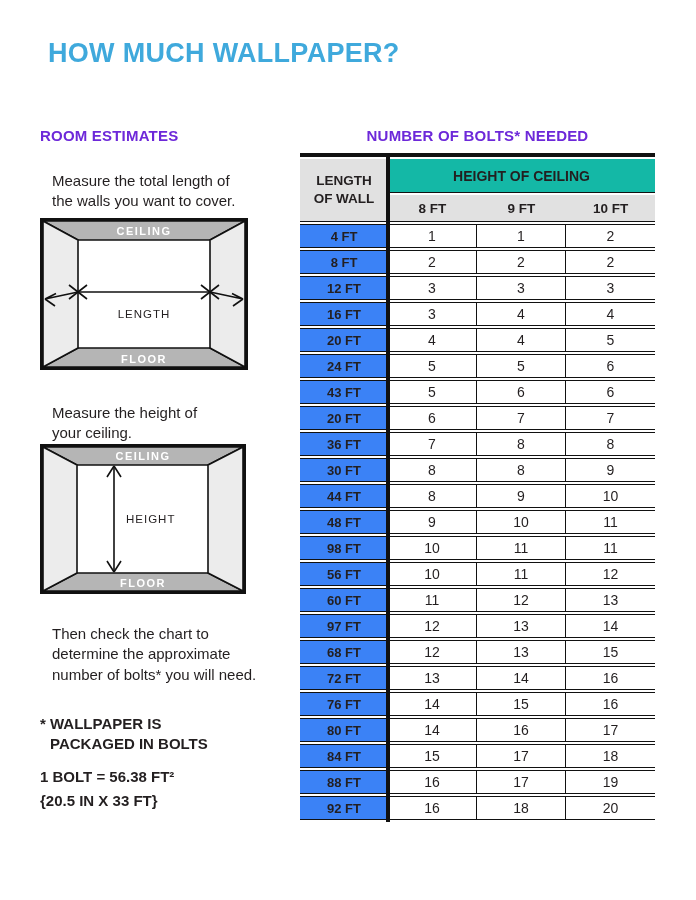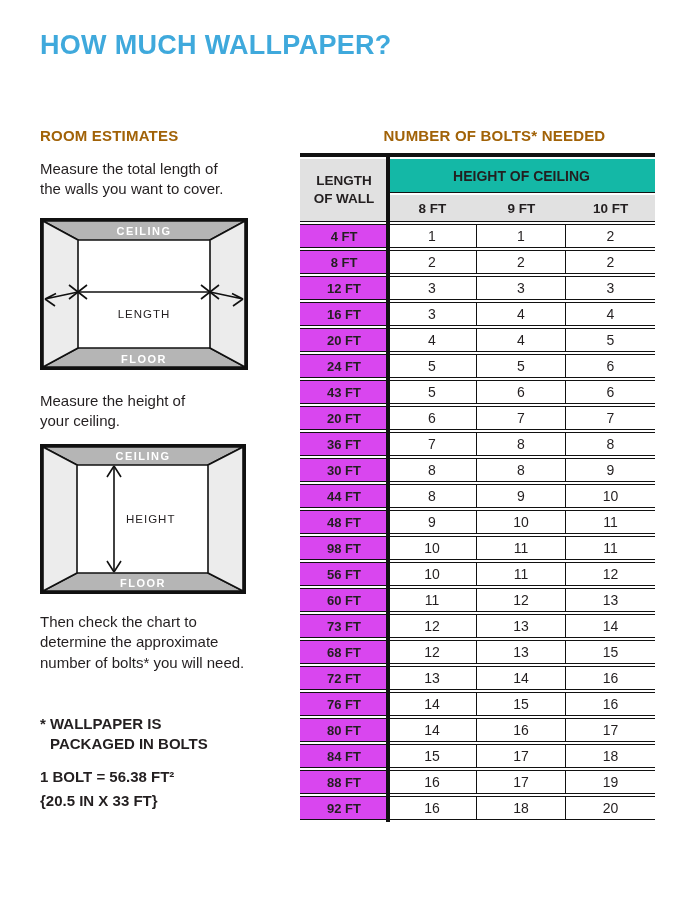--- a/index.html
+++ b/index.html
@@ -1,43 +1,43 @@
 <!DOCTYPE html>
 <html><head>
 <meta charset="utf-8">
 <style>
   html,body{margin:0;padding:0;background:#fff;}
   .page{position:relative;width:696px;height:900px;background:#ffffff;overflow:hidden;
         font-family:"Liberation Sans", sans-serif;color:#231f20;}
-  .page-title{position:absolute;left:40px;top:30px;margin:0;font-size:27px;font-weight:bold;
+  .page-title{position:absolute;left:40px;top:30px;margin:8px;font-size:27px;font-weight:bold;
         color:#3fa9dc;letter-spacing:0.3px;}
-  .sec-title{position:absolute;font-size:15px;font-weight:bold;color:#a16207;letter-spacing:0.2px;}
+  .sec-title{position:absolute;font-size:15px;font-weight:bold;color:#6d28d9;letter-spacing:0.2px;}
   .sec-title.left{left:40px;top:127px;}
-  .sec-title.right{left:317px;top:127px;width:355px;text-align:center;}
-  .instr{position:absolute;left:40px;margin:0;font-size:15px;line-height:1.35;white-space:pre-line;}
+  .sec-title.right{left:300px;top:127px;width:355px;text-align:center;}
+  .instr{position:absolute;left:40px;margin:12px;font-size:15px;line-height:1.35;white-space:pre-line;}
   .instr.p1{top:159px;}
   .instr.p2{top:391px;}
   .instr.p3{top:612px;}
   .footnote{position:absolute;left:40px;top:714px;font-size:15px;font-weight:bold;line-height:1.35;}
   .footnote .l2{padding-left:10px;}
   .boltspec{position:absolute;left:40px;top:765px;font-size:15px;font-weight:bold;line-height:1.6;}
   .diagram{position:absolute;left:40px;}
   .diagram.d1{top:218px;}
   .diagram.d2{top:444px;}
   .table-wrap{position:absolute;left:300px;top:153px;width:355px;border-top:4px solid #111;}
   .col-divider{position:absolute;left:86px;top:0;width:4px;height:100%;background:#111;z-index:2;}
   table.bolts{width:355px;border-collapse:separate;border-spacing:0 2px;table-layout:fixed;}
   table.bolts td{padding:0;text-align:center;vertical-align:middle;}
   td.grouphead{background:#14b8a6;height:33px;font-weight:bold;font-size:14px;
         border-bottom:1.5px solid #111;}
   td.rowhead{background:#e1e1e1;font-weight:bold;font-size:13.5px;white-space:pre-line;
         line-height:1.3;border-bottom:1.5px solid #111;}
   td.subhead{background:#e1e1e1;height:26px;font-weight:bold;font-size:13.5px;
         border-bottom:1.5px solid #111;}
-  td.rl{background:#d946ef;height:22px;font-weight:bold;font-size:13px;
+  td.rl{background:#3b82f6;height:22px;font-weight:bold;font-size:13px;
         border-top:1.5px solid #111;border-bottom:1.5px solid #111;margin-top:36px;}
   td.dv{background:#fff;height:22px;font-size:14px;
         border-top:1.5px solid #111;border-bottom:1.5px solid #111;}
   td.dv.mid{border-right:1.5px solid #111;}
   svg text{font-family:"Liberation Sans", sans-serif;}
 </style>
 </head>
 <body>
 
 <div class="page">
@@ -205,21 +205,21 @@
             <td class="dv mid">11</td>
             <td class="dv">12</td>
           </tr>
           <tr>
             <td class="rl">60 FT</td>
             <td class="dv mid">11</td>
             <td class="dv mid">12</td>
             <td class="dv">13</td>
           </tr>
           <tr>
-            <td class="rl">73 FT</td>
+            <td class="rl">97 FT</td>
             <td class="dv mid">12</td>
             <td class="dv mid">13</td>
             <td class="dv">14</td>
           </tr>
           <tr>
             <td class="rl">68 FT</td>
             <td class="dv mid">12</td>
             <td class="dv mid">13</td>
             <td class="dv">15</td>
           </tr>

